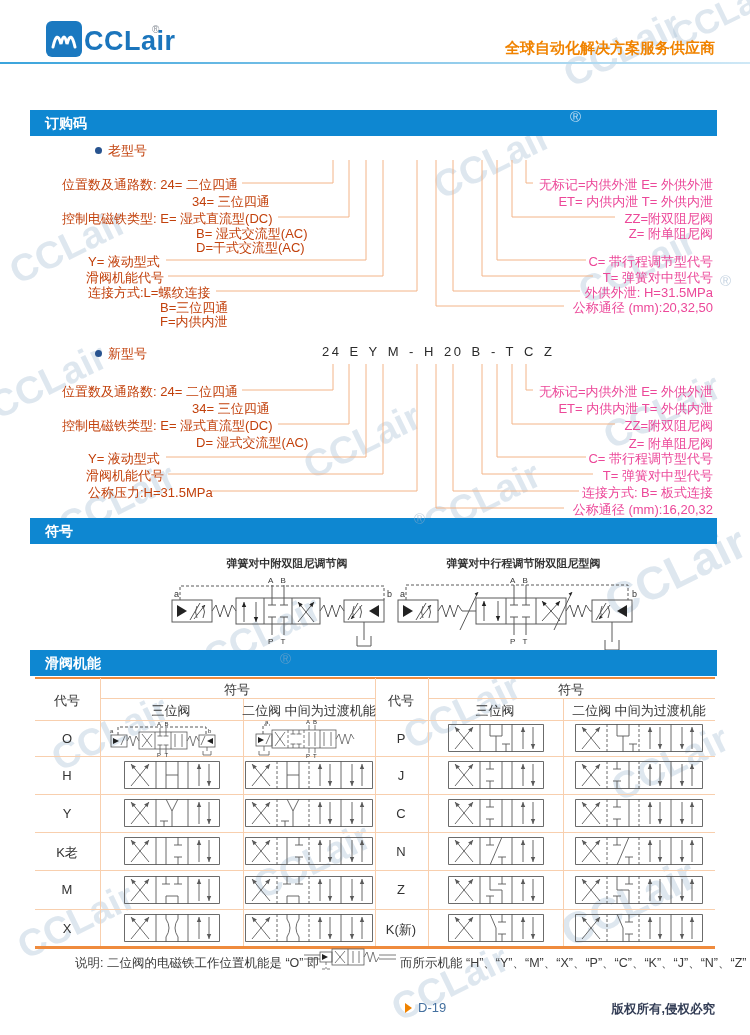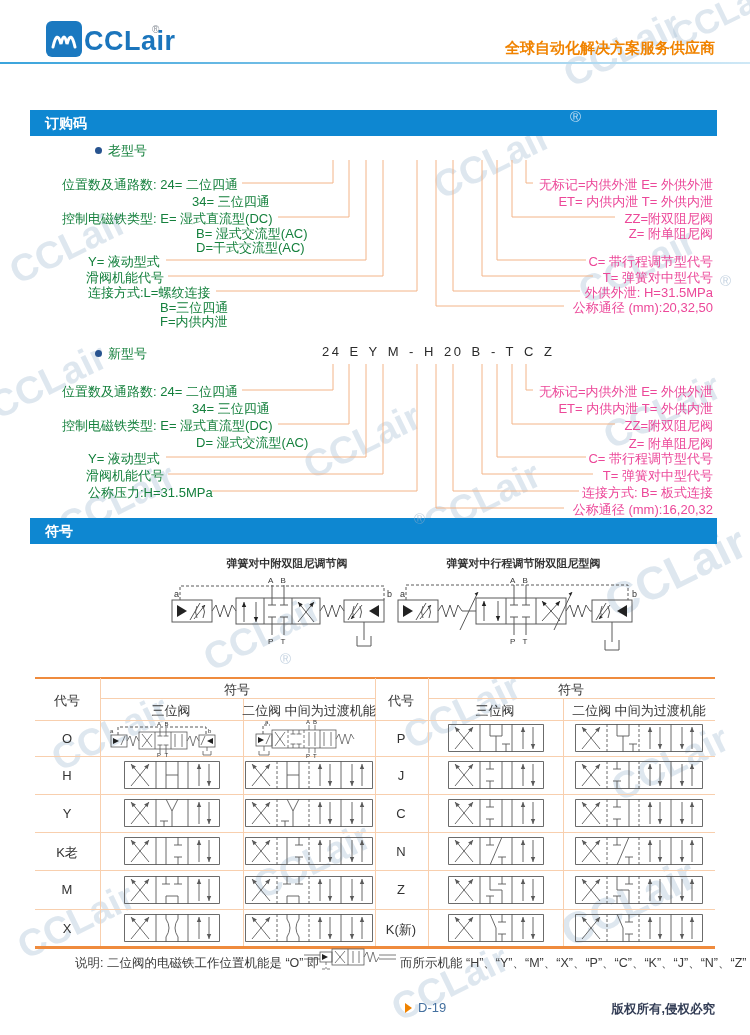--- a/index.html
+++ b/index.html
@@ -1,21 +1,21 @@
 <!DOCTYPE html>
 <html><head>
 <meta charset="utf-8">
 <style>
   html,body{margin:0;padding:0}
   body{font-family:"Liberation Sans","DejaVu Sans",sans-serif;background:#fff}
   #page{position:relative;width:750px;height:1035px;background:#fff;overflow:hidden}
   .wm{position:absolute;font-weight:bold;font-size:38px;color:rgba(168,192,214,.38);transform:rotate(-26deg);white-space:nowrap;z-index:0;pointer-events:none}
   .wmr{position:absolute;font-size:15px;color:rgba(150,175,200,.55);z-index:2;pointer-events:none}
   .bar{position:absolute;left:30px;width:687px;height:26px;background:#0e87d1;color:#fff;font-weight:bold;font-size:14px;line-height:26px;padding-left:15px;box-sizing:border-box;z-index:1}
-  .lab{position:absolute;font-size:13px;color:#15803d;white-space:nowrap;z-index:1}
+  .lab{position:absolute;font-size:13px;color:#c2410c;white-space:nowrap;z-index:1}
   .rlab{position:absolute;right:37px;text-align:right;font-size:13px;color:#ec4899;white-space:nowrap;z-index:1}
   .code{position:absolute;font-size:13px;color:#2b2b2b;letter-spacing:2.5px;word-spacing:2px;z-index:1;font-weight:500}
   .bullet{position:absolute;width:7px;height:7px;border-radius:50%;background:#27538f;z-index:1}
   .cline{position:absolute;z-index:1}
   .cline path{stroke:#f3b488;stroke-width:1;fill:none}
   .gh{position:absolute;background:#f8cfae;height:1px;z-index:1}
   .gv{position:absolute;background:#f8cfae;width:1px;z-index:1}
   .thick{position:absolute;background:#ef8b3d;z-index:1}
   .th{position:absolute;font-size:13px;color:#333;white-space:nowrap;transform:translateX(-50%);z-index:1}
   .rowcode{position:absolute;font-size:13px;color:#333;white-space:nowrap;transform:translateX(-50%);z-index:1}
@@ -215,20 +215,21 @@
     <path d="M206,36 Q203,42 206,48 M212,36 Q215,42 212,48"></path>
     <path d="M216,52 V72 M209,70 V80 M209,80 H223 M223,80 V70"></path>
     <text x="4" y="27" font-size="9">a</text>
     <text x="236" y="27" font-size="9">b</text>
     <text x="114" y="13" font-size="8">A</text>
     <text x="126.5" y="13" font-size="8">B</text>
     <text x="114" y="74" font-size="8">P</text>
     <text x="126.5" y="74" font-size="8">T</text>
   </svg>
 
+  <div class="bar" style="top:650px">滑阀机能</div>
 
   <div class="thick" style="left:35px;top:677px;width:680px;height:2px"></div>
   <div class="thick" style="left:35px;top:946px;width:680px;height:3px"></div>
   <div class="gh" style="left:100px;top:698px;width:275px"></div>
   <div class="gh" style="left:428px;top:698px;width:287px"></div>
   <div class="gh" style="left:35px;top:720px;width:680px"></div>
   <div class="gh" style="left:35px;top:756px;width:680px"></div>
   <div class="gh" style="left:35px;top:794px;width:680px"></div>
   <div class="gh" style="left:35px;top:832px;width:680px"></div>
   <div class="gh" style="left:35px;top:870px;width:680px"></div>

